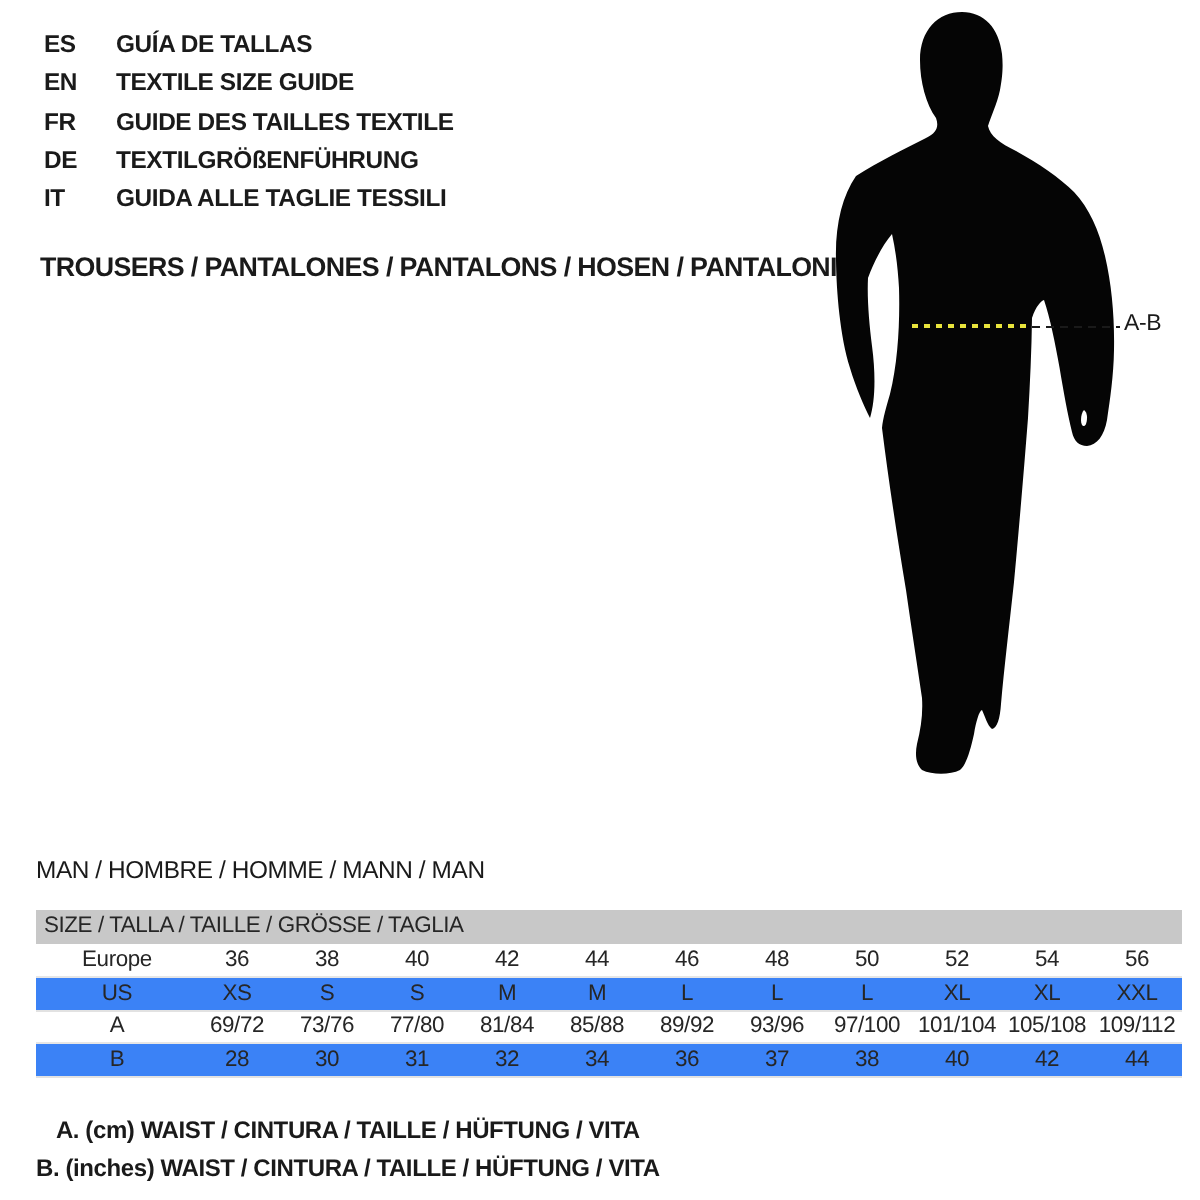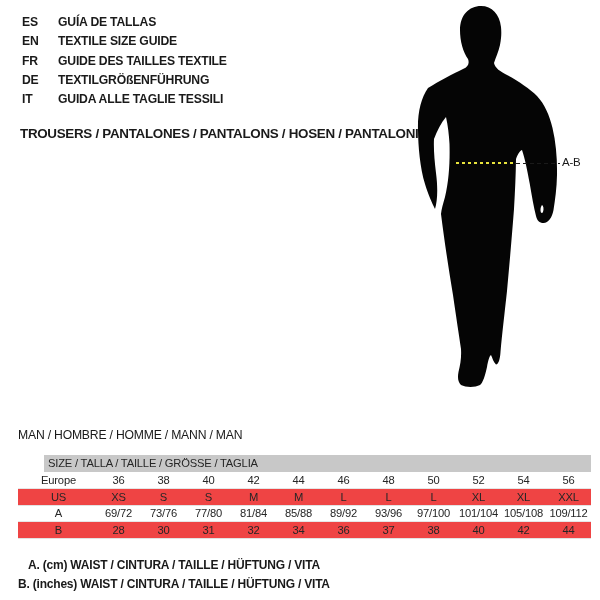--- a/index.html
+++ b/index.html
@@ -34,30 +34,30 @@
   }
   .measure-label { left:562px; top:156px; font-size:11.5px; font-weight:400; letter-spacing:-0.2px; }
 
   
   .section-title { left:18px; top:428px; font-weight:400; font-size:12.2px; letter-spacing:-0.2px; white-space:nowrap; }
 
   
   .table-wrap { left:18px; top:455px; width:573px; }
   .size-header {
     height:17px; line-height:17px; background:#c8c8c8;
-    font-size:11.2px; padding-left:4px; letter-spacing:-0.2px; color:#262626;margin-left:26px;
+    font-size:11.2px; padding-left:4px; letter-spacing:-0.2px; color:#262626;
   }
   table.size-table { width:573px; border-collapse:collapse; table-layout:fixed; }
   table.size-table td {
     height:16.5px; font-size:11.2px; text-align:center;
     padding:0; letter-spacing:-0.2px; color:#262626; overflow:hidden; white-space:nowrap;
   }
   table.size-table td.lbl { text-align:center; padding-left:3px; }
   tr.row-plain { background:#ffffff; border-bottom:1px solid #e6e6e6; }
-  tr.row-alt   { background:#ef4444; border-bottom:1px solid #e2e2e2;margin-top:14px; }
+  tr.row-alt   { background:#3b82f6; border-bottom:1px solid #e2e2e2;margin-top:14px; }
   col.c-label { width:78px; }
 
   
   .footnotes { left:18px; top:556px; }
   .footnote { height:18.5px; line-height:18.5px; font-weight:700; font-size:12px; letter-spacing:-0.2px; white-space:nowrap;text-align:center; }
 </style>
 </head>
 <body>
 
 <div class="abs lang-block">

